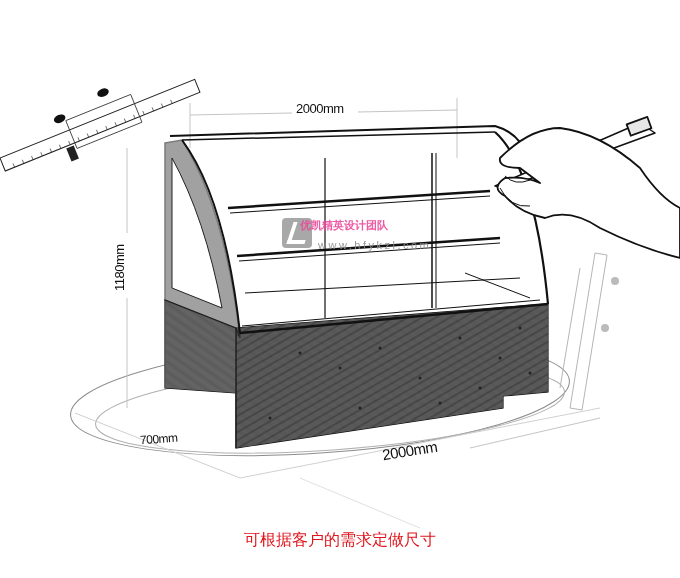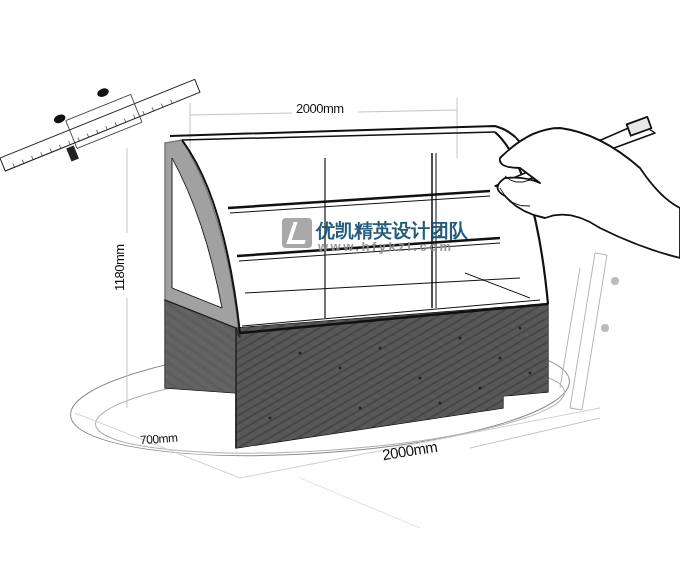--- a/index.html
+++ b/index.html
@@ -10,23 +10,23 @@
                color: #111; font-size: 13px; white-space: nowrap; letter-spacing: -0.5px; }
   .dim-top { left: 296px; top: 93px; font-size: 13px; }
   .dim-height { left: 112px; top: 283px; transform: rotate(-90deg); transform-origin: left top; font-size: 13px; }
   .dim-depth { left: 140px; top: 424px; transform: rotate(-4deg); font-size: 12px; }
   .dim-width { left: 382px; top: 434px; transform: rotate(-9deg); font-size: 15px; }
   .wm { position: absolute; left: 282px; top: 208px; width: 175px; height: 44px; }
   .wm-logo { position: absolute; left: 0; top: 2px; width: 30px; height: 30px;
              background: #9a9a9a; border-radius: 4px; opacity: 0.85; }
   .wm-logo::after { content: ""; position: absolute; left: 8px; top: 4px; width: 14px; height: 18px;
              border-left: 4px solid #fff; border-bottom: 4px solid #fff; transform: skewX(-18deg); }
-  .wm-title { position: absolute; left: 34px; top: 2px; font-size: 19px; font-weight: bold;
-              color: #0c4a6e; opacity: 0.9; letter-spacing: 0px; white-space: nowrap; }
-  .wm-url { position: absolute; left: 36px; top: 23px; font-size: 13px; font-weight: bold;
+  .wm-title { position: absolute; left: 18px; top: 2px; font-size: 11px; font-weight: bold;
+              color: #ec4899; opacity: 0.9; letter-spacing: 0px; white-space: nowrap; }
+  .wm-url { position: absolute; left: 36px; top: 23px; font-size: 11px; font-weight: normal;
             color: #8e8e8e; letter-spacing: 2.5px; white-space: nowrap; opacity: 0.9; }
   .caption { position: absolute; left: 0; width: 680px; top: 522px; text-align: center;
              color: #e0151c; font-size: 16px; font-family: "DejaVu Sans", sans-serif; }
 </style>
 </head>
 <body>
 
 <div class="canvas">
   <svg width="680" height="578" viewBox="0 0 680 578" xmlns="http://www.w3.org/2000/svg">
     <defs>
@@ -158,13 +158,14 @@
   <div class="dim-label dim-width">2000mm</div>
 
   
   <div class="wm">
     <div class="wm-logo"></div>
     <div class="wm-title">优凯精英设计团队</div>
     <div class="wm-url">www.hfykzl.com</div>
   </div>
 
   
+  <div class="caption">可根据客户的需求定做尺寸</div>
 </div>
 
 </body></html>

